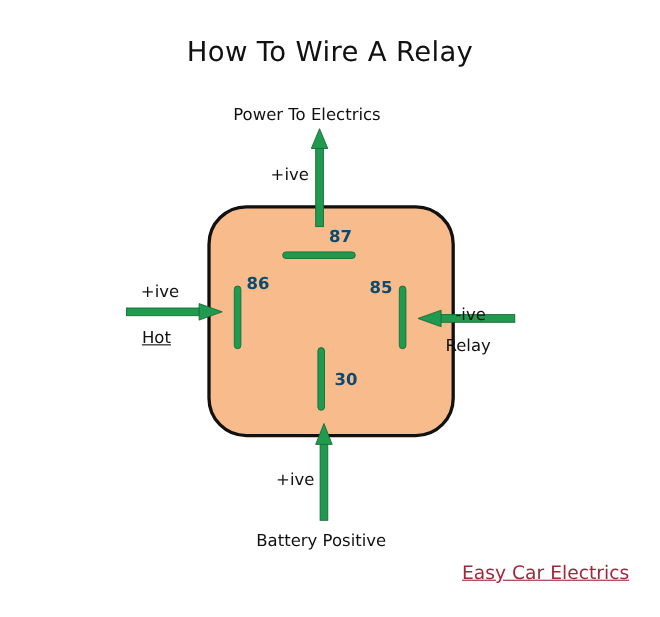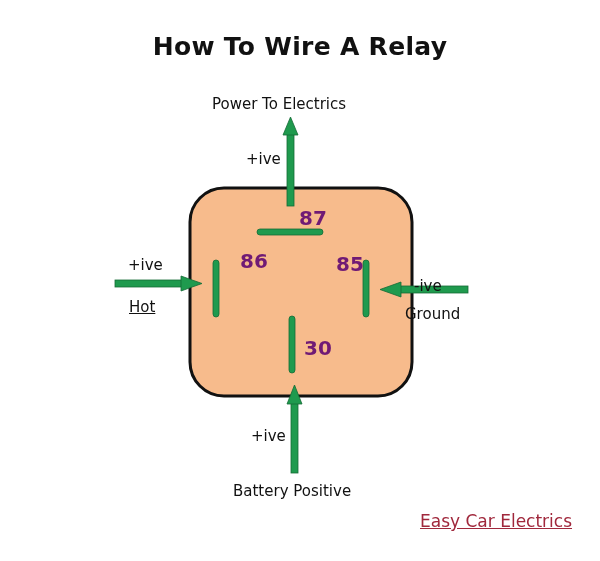--- a/index.html
+++ b/index.html
@@ -1,22 +1,22 @@
 <!DOCTYPE html>
 <html><head>
 <meta charset="utf-8">
 <style>
   html, body { margin: 0; padding: 0; background: #ffffff; }
   body { width: 600px; height: 561px; position: relative; overflow: hidden;
          font-family: "DejaVu Sans", sans-serif; color: #111; }
   .txt { position: absolute; white-space: nowrap; }
   #title { left: 0; width: 600px; top: 32px; text-align: center;
-           font-size: 25px; font-weight: bold; letter-spacing: 0.3px; }
+           font-size: 25px; font-weight: normal; letter-spacing: 0.3px; }
   .lbl { font-size: 15px; }
-  .pin { font-size: 20px; font-weight: bold; color: #701a75; }
+  .pin { font-size: 15px; font-weight: bold; color: #0c4a6e; }
   #brand { font-size: 17px; color: #a0283c; }
   svg#diagram { position: absolute; left: 0; top: 0; }
 </style>
 </head>
 <body>
 
 <div id="title" class="txt">How To Wire A Relay</div>
 
 <svg id="diagram" width="600" height="561">
 
@@ -42,29 +42,29 @@
     <polygon points="380,289.5 401,282 401,297" fill="#1f9a4e" stroke="#156b36" stroke-width="0.8"></polygon>
   </g>
 
   <g>
     <rect x="291" y="400" width="7" height="73" fill="#1f9a4e" stroke="#156b36" stroke-width="0.8"></rect>
     <polygon points="294.5,385 287,404 302,404" fill="#1f9a4e" stroke="#156b36" stroke-width="0.8"></polygon>
   </g>
 </svg>
 
 <div class="txt pin" style="left:299px; top:206px;">87</div>
-<div class="txt pin" style="left:240px; top:249px;text-align:center;">86</div>
+<div class="txt pin" style="left:224px; top:249px;text-align:center;">86</div>
 <div class="txt pin" style="left:336px; top:252px;">85</div>
 <div class="txt pin" style="left:304px; top:336px;">30</div>
 
 <div class="txt lbl" style="left:212px; top:95px;">Power To Electrics</div>
 <div class="txt lbl" style="left:246px; top:150px;">+ive</div>
 
 <div class="txt lbl" style="left:128px; top:256px;">+ive</div>
 <div class="txt lbl" style="left:129px; top:298px;text-decoration:underline;">Hot</div>
 
 <div class="txt lbl" style="left:414px; top:261px;margin-top:16px;">-ive</div>
-<div class="txt lbl" style="left:405px; top:305px;">Ground</div>
+<div class="txt lbl" style="left:405px; top:305px;">Relay</div>
 
 <div class="txt lbl" style="left:251px; top:427px;">+ive</div>
 <div class="txt lbl" style="left:233px; top:482px;">Battery Positive</div>
 
 <div id="brand" class="txt" style="left:420px; top:511px;text-decoration:underline;">Easy Car Electrics</div>
 
 </body></html>

